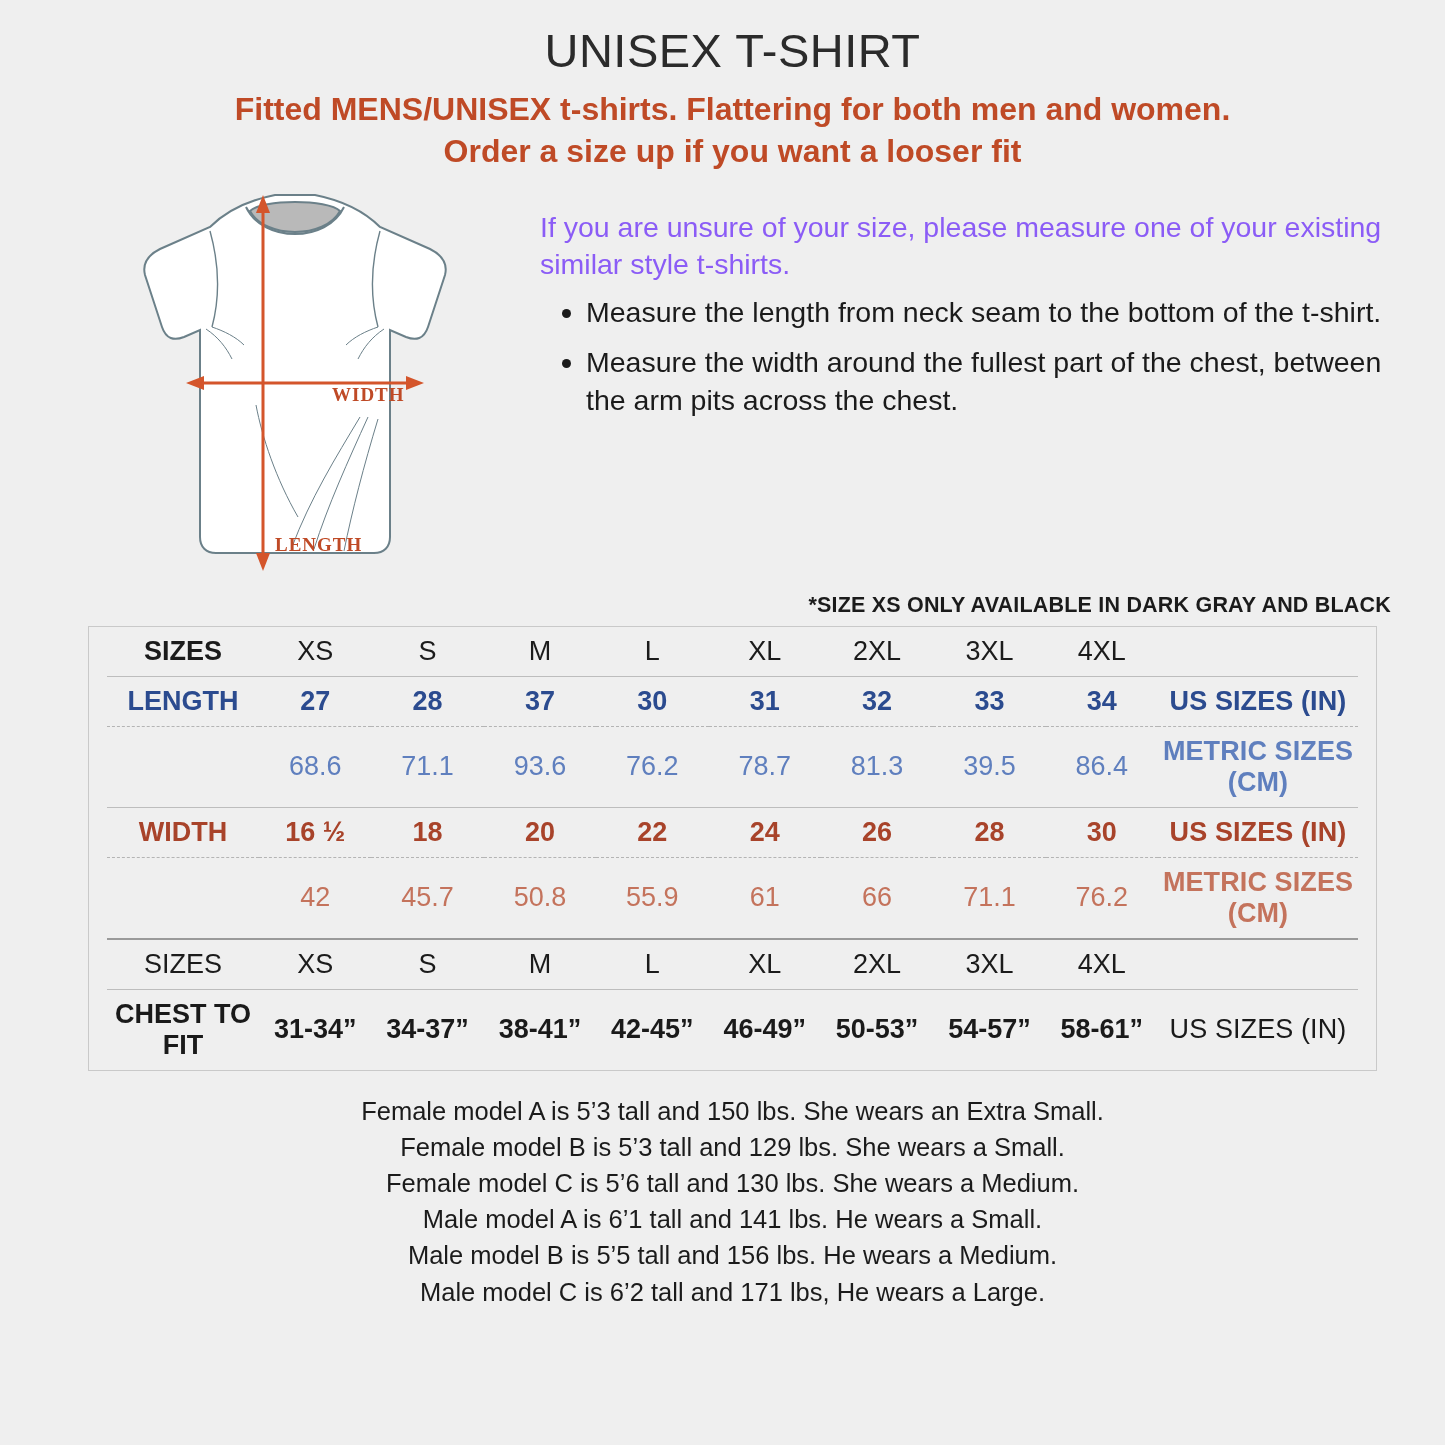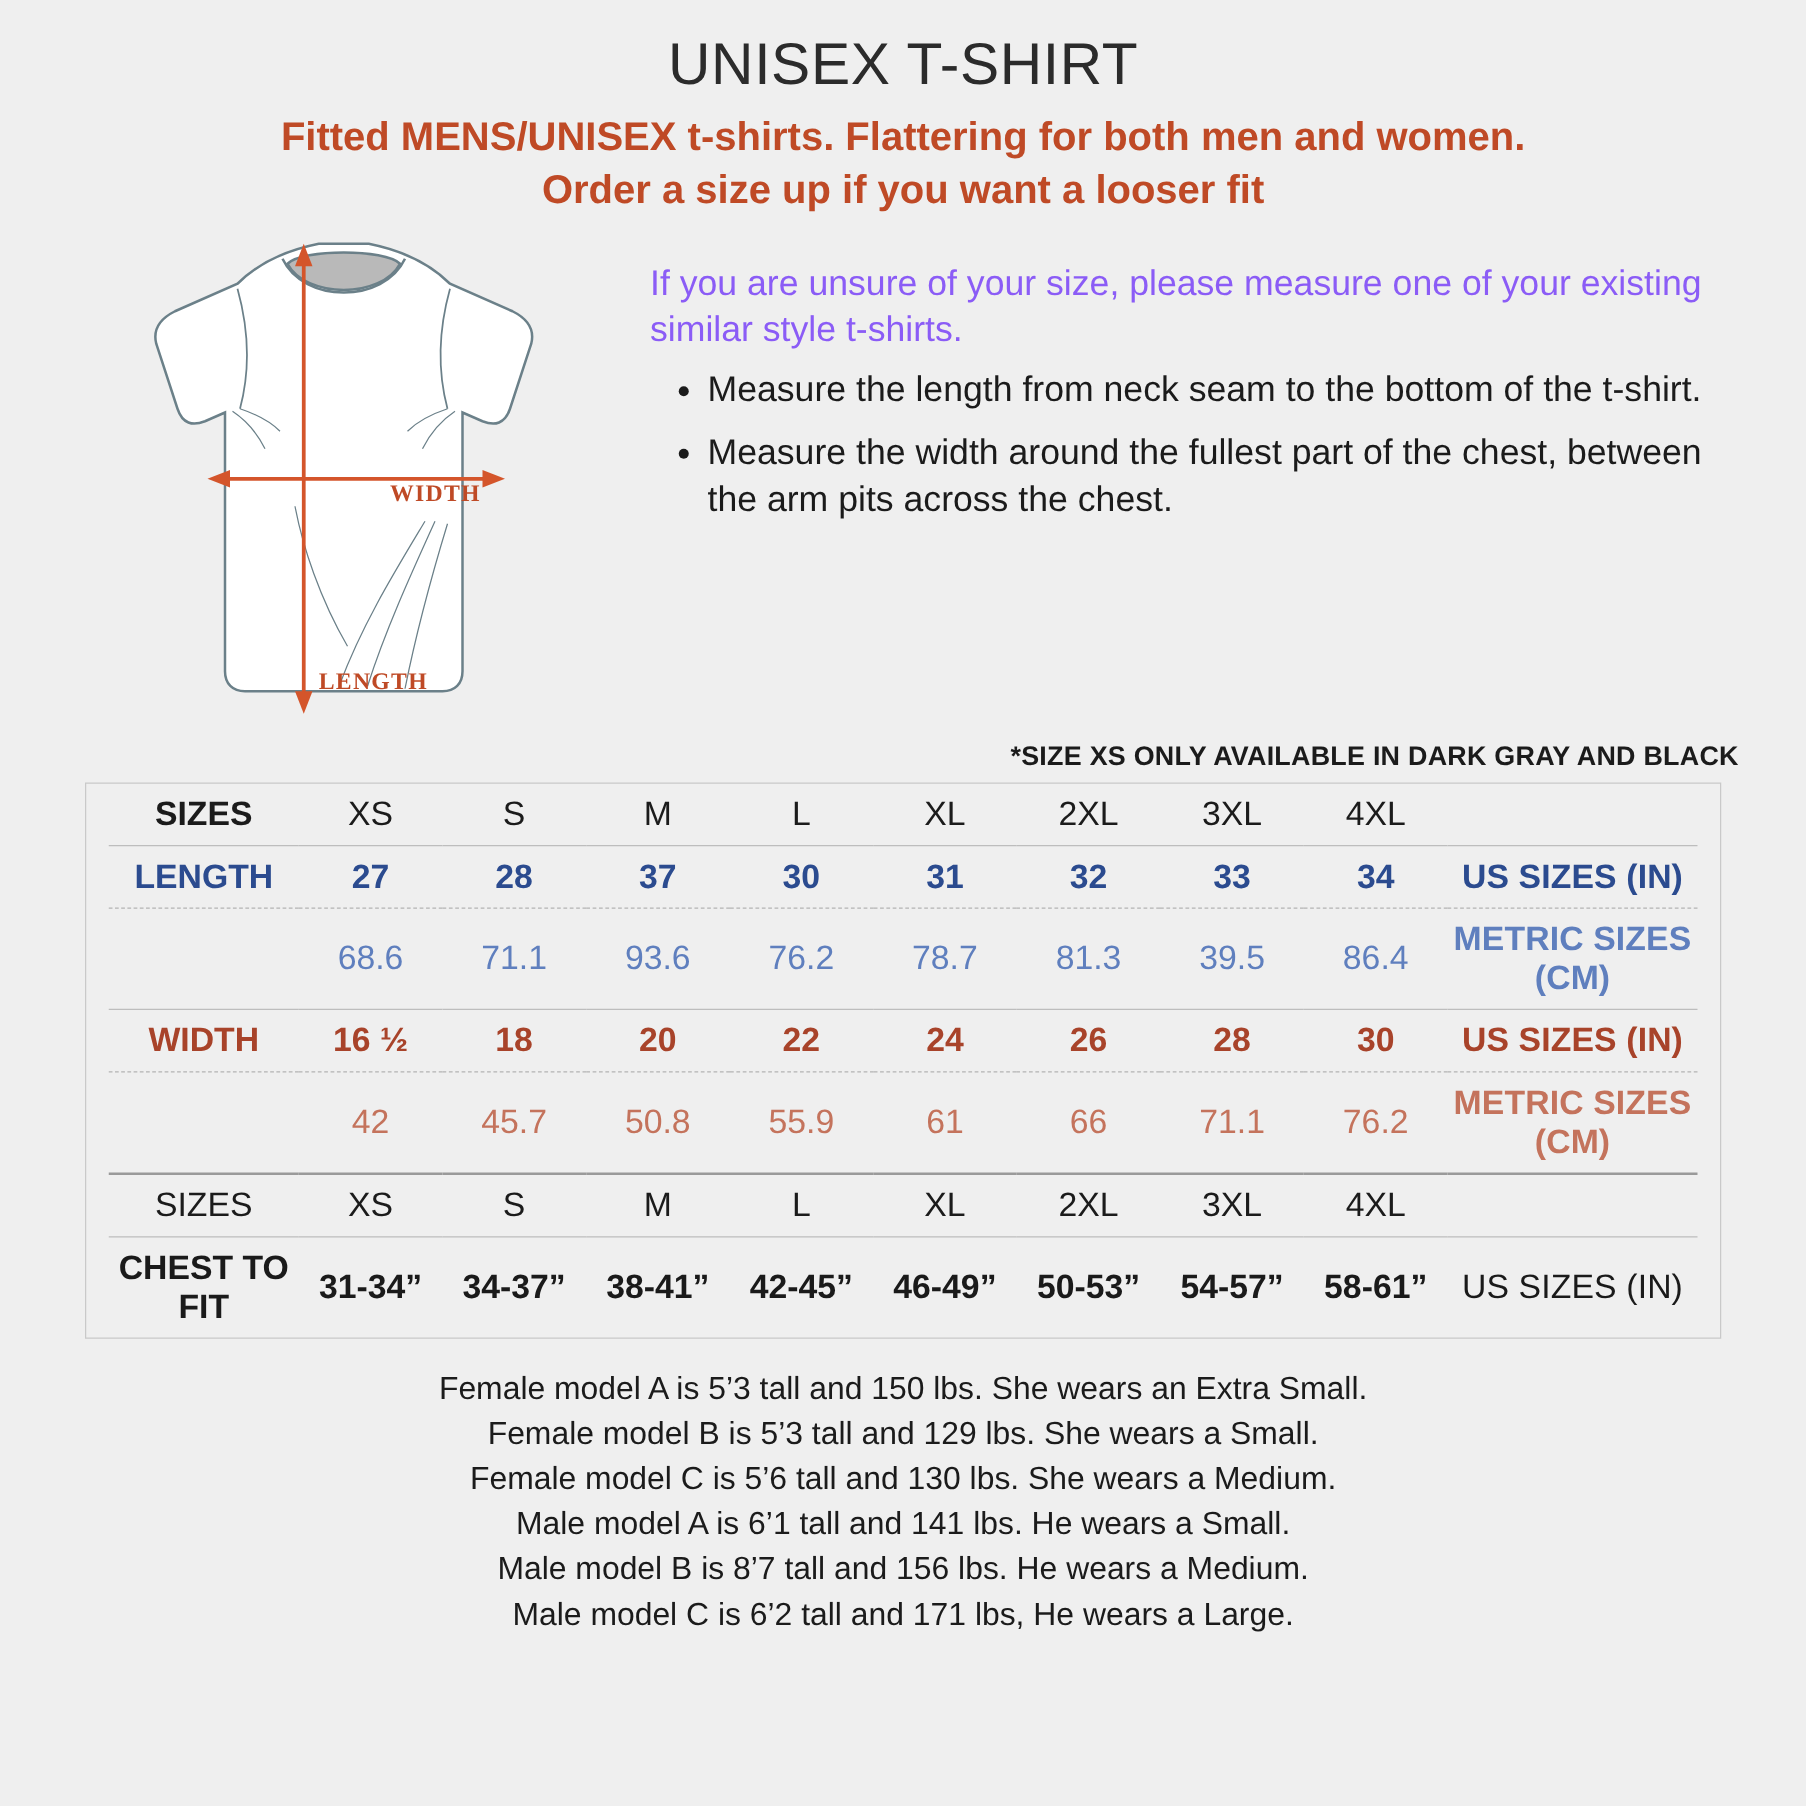--- a/index.html
+++ b/index.html
@@ -12,21 +12,21 @@
     background: #efefef;
     font-family: "Liberation Sans", sans-serif;
     color: #1a1a1a;
     overflow: hidden;
   }
   .page {
     position: relative;
     width: 1445px;
     height: 1445px;
     box-sizing: border-box;
-    padding: 18px 40px 10px 40px;
+    padding: 18px 40px 10px 60px;
   }
 
   
   .title {
     text-align: center;
     font-size: 47px;
     font-weight: 400;
     letter-spacing: 0.5px;
     color: #2b2b2b;
     line-height: 1.15;
@@ -314,17 +314,17 @@
         </tr>
       </tbody>
     </table>
   </div>
 
   <div class="footer">
     <div>Female model A is 5’3 tall and 150 lbs. She wears an Extra Small.</div>
     <div>Female model B is 5’3 tall and 129 lbs. She wears a Small.</div>
     <div>Female model C is 5’6 tall and 130 lbs. She wears a Medium.</div>
     <div>Male model A is 6’1 tall and 141 lbs. He wears a Small.</div>
-    <div>Male model B is 8’7 tall and 156 lbs. He wears a Medium.</div>
+    <div>Male model B is 5’5 tall and 156 lbs. He wears a Medium.</div>
     <div>Male model C is 6’2 tall and 171 lbs, He wears a Large.</div>
   </div>
 
 </div>
 
 </body></html>

